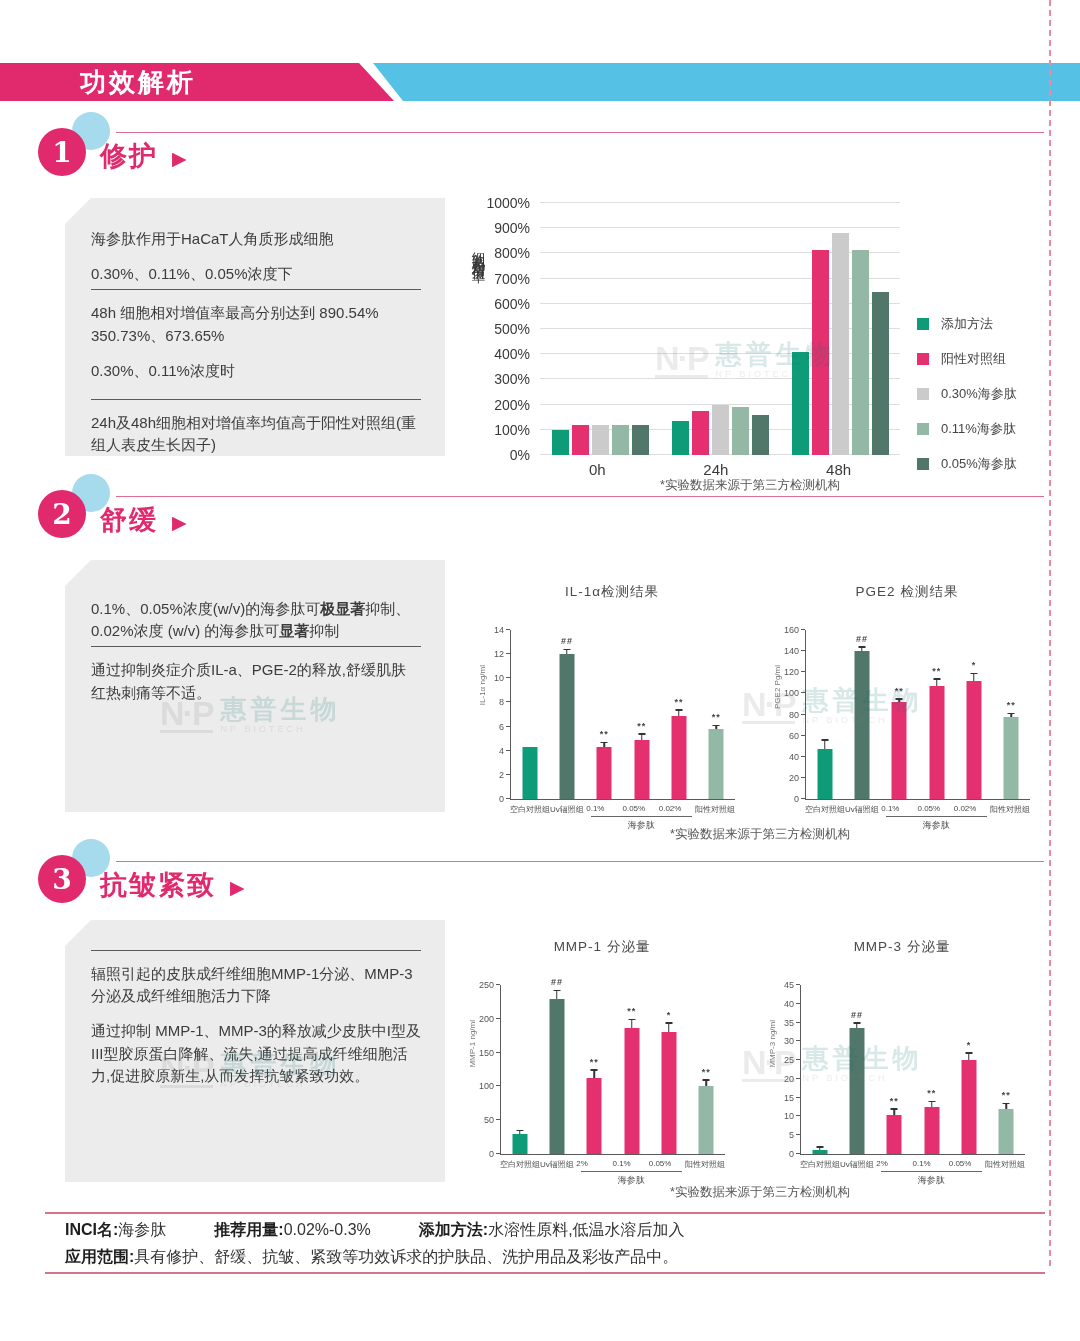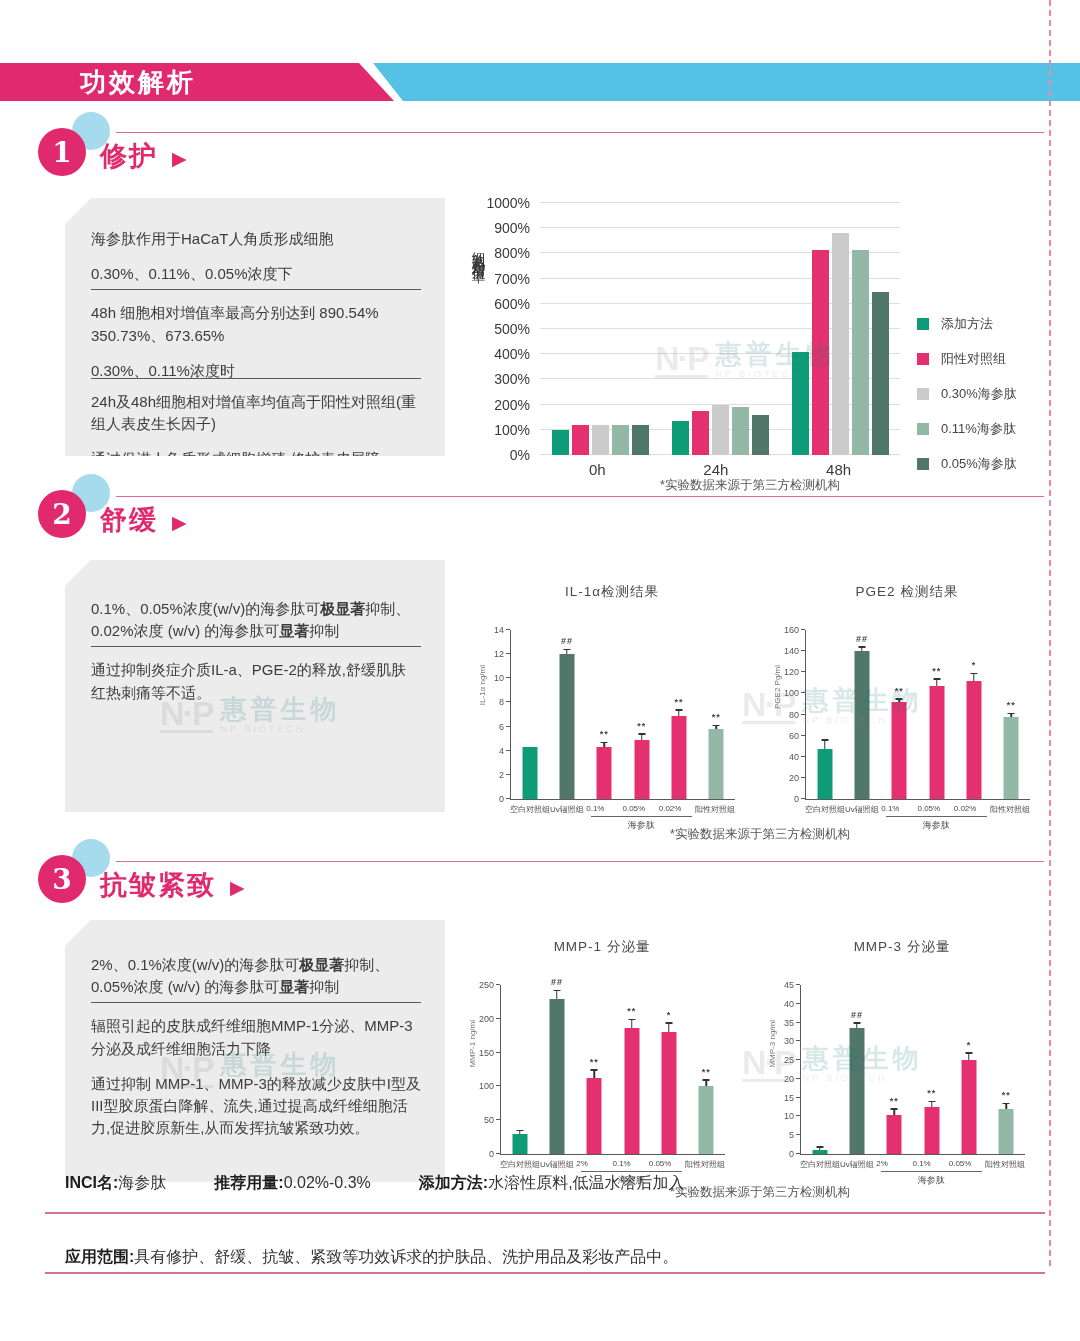--- a/index.html
+++ b/index.html
@@ -99,21 +99,21 @@
   </div>
   <div class="sec-title" style="left:100px; top:138px">
     <span>修护</span><span class="arrow">▶</span>
   </div>
 
   <div class="gray-box" style="top:198px; height:258px">
     <p><span>海参肽作用于HaCaT人角质形成细胞</span></p>
     <p style="margin-bottom:8px"><span>0.30%、0.11%、0.05%浓度下</span></p>
     <div class="sep"></div>
     <p><span>48h 细胞相对增值率最高分别达到 890.54% 350.73%、673.65%</span></p>
-    <p style="margin-bottom:0"><span>0.30%、0.11%浓度时</span></p>
+    <p style="margin-bottom:21px"><span>0.30%、0.11%浓度时</span></p>
     <div class="sep"></div>
     <p><span>24h及48h细胞相对增值率均值高于阳性对照组(重组人表皮生长因子)</span></p>
     <p><span>通过促进人角质形成细胞增殖,修护表皮屏障。</span></p>
   </div>
 
   <div class="c1">
     <div class="c1-ylabel">细胞相对增值率</div>
     <div class="c1-plot">
         <div class="c1-grid" style="bottom: 0%;"></div>
         <div class="c1-tick" style="bottom: 0%;">0%</div>
@@ -349,21 +349,20 @@
   <div class="sec-line" style="top:861px"></div>
   <div class="badge-blue" style="left:72px; top:839px"></div>
   <div class="badge-pink" style="left:38px; top:855px">
     <span>3</span>
   </div>
   <div class="sec-title" style="left:100px; top:867px">
     <span>抗皱紧致</span><span class="arrow">▶</span>
   </div>
 
   <div class="gray-box" style="top:920px; height:262px; padding-top:34px">
-    <p style="margin-bottom:8px"><span>2%、0.1%浓度(w/v)的海参肽可</span><span data-b="1">极显著</span><span>抑制、0.05%浓度 (w/v) 的海参肽可</span><span data-b="1">显著</span><span>抑制</span></p>
     <div class="sep"></div>
     <p><span>辐照引起的皮肤成纤维细胞MMP-1分泌、MMP-3分泌及成纤维细胞活力下降</span></p>
     <p><span>通过抑制 MMP-1、MMP-3的释放减少皮肤中I型及III型胶原蛋白降解、流失,通过提高成纤维细胞活力,促进胶原新生,从而发挥抗皱紧致功效。</span></p>
   </div>
 
   <div class="mini-chart" style="left:452px; top:930px">
       <div class="mc-title">MMP-1 分泌量</div>
       <div class="mc-ylabel">MMP-1 ng/ml</div>
       <div class="mc-plot">
         <div class="mc-tick" style="bottom: 0%;">0</div>
@@ -532,21 +531,21 @@
   </div>
   <div class="wm" style="left:742px; top:1044px">
     <span class="wm-logo">N·P</span>
     <span>
         <span class="wm-name">惠普生物</span>
         <span class="wm-sub">NP BIOTECH</span>
       </span>
   </div>
 
   <div class="f-hr" style="top:1212px"></div>
-  <div class="f-row" style="top:1173px">
+  <div class="f-row" style="top:1220px">
     <span><span class="lab">INCI名:</span><span>海参肽</span></span>
     <span><span class="lab">推荐用量:</span><span>0.02%-0.3%</span></span>
     <span><span class="lab">添加方法:</span><span>水溶性原料,低温水溶后加入</span></span>
   </div>
   <div class="f-row" style="top:1247px">
     <span><span class="lab">应用范围:</span><span>具有修护、舒缓、抗皱、紧致等功效诉求的护肤品、洗护用品及彩妆产品中。</span></span>
   </div>
   <div class="f-hr" style="top:1272px"></div>
 
 </div>

